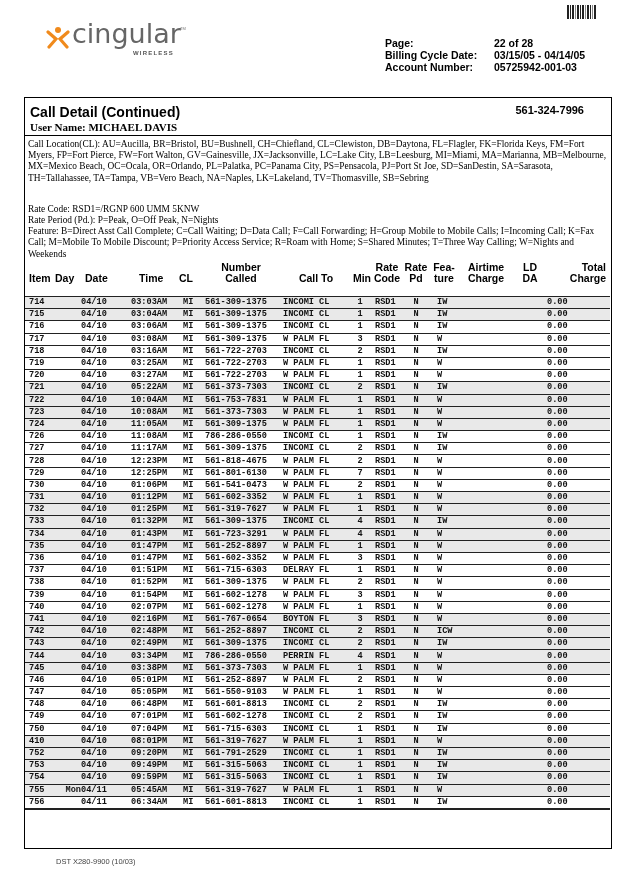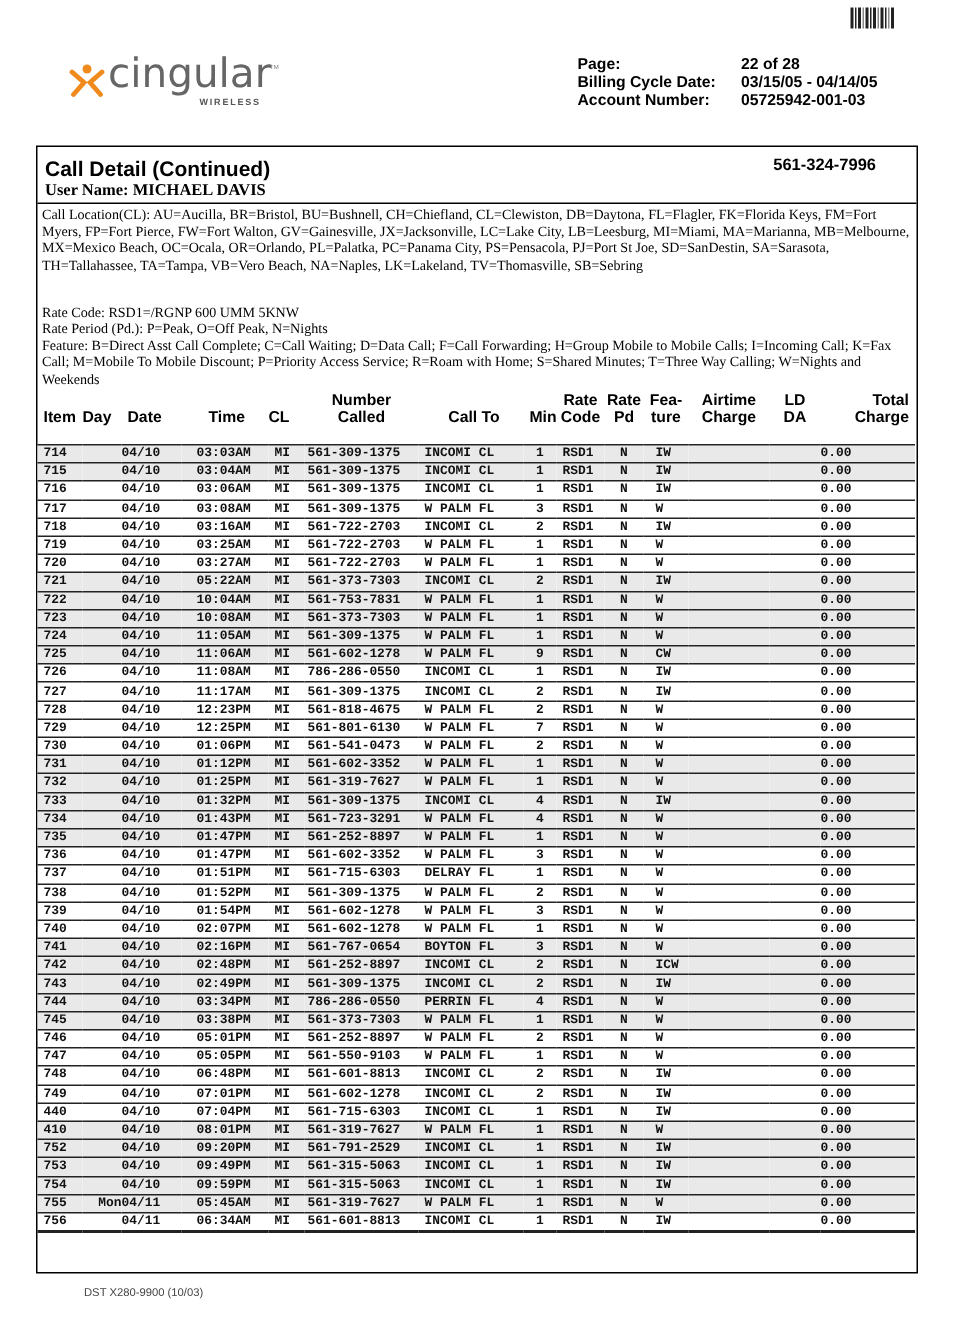--- a/index.html
+++ b/index.html
@@ -1,19 +1,19 @@
 <!DOCTYPE html>
 <html><head>
 <meta charset="utf-8">
 <style>
   * { box-sizing: border-box; margin: 0; padding: 0; }
   body { width: 636px; height: 880px; background: #ffffff; position: relative; overflow: hidden; font-family: "Liberation Sans", sans-serif; color: #000; }
   .barcode { position: absolute; left: 567px; top: 5px; height: 14px; display: flex; gap: 1px; }
   .barcode span { display: block; height: 14px; background: #222; }
-  .logo { position: absolute; left: 46px; top: 20px; width: 150px; height: 44px; margin-top: 16px; }
+  .logo { position: absolute; left: 46px; top: 20px; width: 150px; height: 44px; }
   .logo .word { position: absolute; left: 26px; top: -2px; font-family: "DejaVu Sans", sans-serif; font-size: 27px; color: #666; letter-spacing: 0px; font-weight: normal; }
   .logo .tm { position: absolute; left: 134px; top: 6px; font-size: 4px; color: #777; }
   .logo .sub { position: absolute; left: 87px; top: 30px; font-size: 6px; font-weight: bold; letter-spacing: 1.2px; color: #555; }
   .logo svg { position: absolute; left: 0; top: 6px; }
   .acct { position: absolute; left: 385px; top: 37px; font-size: 10.5px; font-weight: bold; line-height: 12px; }
   .acct .row { display: flex; }
   .acct .lbl { width: 109px; }
   .frame { position: absolute; left: 24px; top: 97px; width: 588px; height: 752px; border: 1.5px solid #000; }
   .frame-head { height: 38px; border-bottom: 1px solid #000; position: relative; }
   .title { position: absolute; left: 5px; top: 6px; font-size: 14px; font-weight: bold; }
@@ -301,36 +301,20 @@
           <td class="c-num">561-309-1375</td>
           <td class="c-to">W PALM FL</td>
           <td class="c-min">1</td>
           <td class="c-rc">RSD1</td>
           <td class="c-rp">N</td>
           <td class="c-ft">W</td>
           <td class="c-air"></td>
           <td class="c-ld"></td>
           <td class="c-tot">0.00</td>
         </tr>
-        <tr class="shade">
-          <td class="c-item">725</td>
-          <td class="c-day"></td>
-          <td class="c-date">04/10</td>
-          <td class="c-time">11:06AM</td>
-          <td class="c-cl">MI</td>
-          <td class="c-num">561-602-1278</td>
-          <td class="c-to">W PALM FL</td>
-          <td class="c-min">9</td>
-          <td class="c-rc">RSD1</td>
-          <td class="c-rp">N</td>
-          <td class="c-ft">CW</td>
-          <td class="c-air"></td>
-          <td class="c-ld"></td>
-          <td class="c-tot">0.00</td>
-        </tr>
         <tr>
           <td class="c-item">726</td>
           <td class="c-day"></td>
           <td class="c-date">04/10</td>
           <td class="c-time">11:08AM</td>
           <td class="c-cl">MI</td>
           <td class="c-num">786-286-0550</td>
           <td class="c-to">INCOMI CL</td>
           <td class="c-min">1</td>
           <td class="c-rc">RSD1</td>
@@ -702,21 +686,21 @@
           <td class="c-to">INCOMI CL</td>
           <td class="c-min">2</td>
           <td class="c-rc">RSD1</td>
           <td class="c-rp">N</td>
           <td class="c-ft">IW</td>
           <td class="c-air"></td>
           <td class="c-ld"></td>
           <td class="c-tot">0.00</td>
         </tr>
         <tr>
-          <td class="c-item">440</td>
+          <td class="c-item">750</td>
           <td class="c-day"></td>
           <td class="c-date">04/10</td>
           <td class="c-time">07:04PM</td>
           <td class="c-cl">MI</td>
           <td class="c-num">561-715-6303</td>
           <td class="c-to">INCOMI CL</td>
           <td class="c-min">1</td>
           <td class="c-rc">RSD1</td>
           <td class="c-rp">N</td>
           <td class="c-ft">IW</td>

